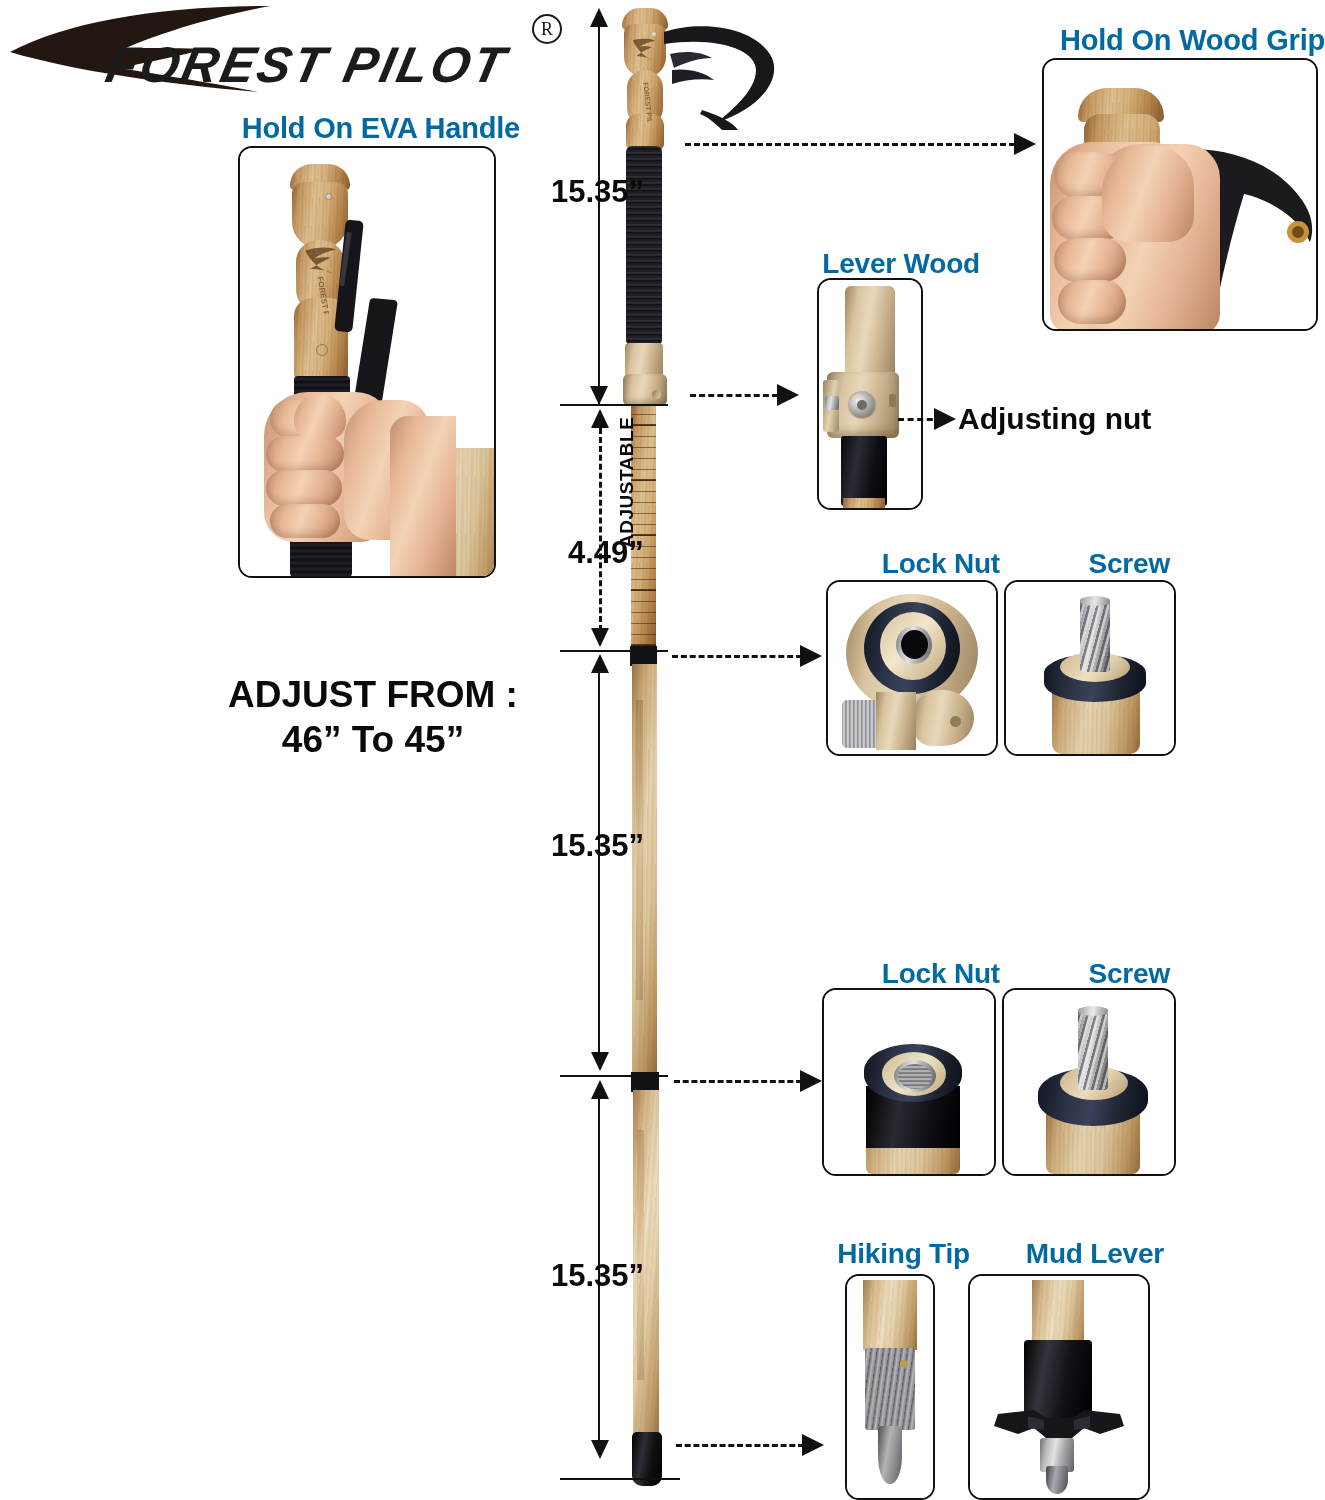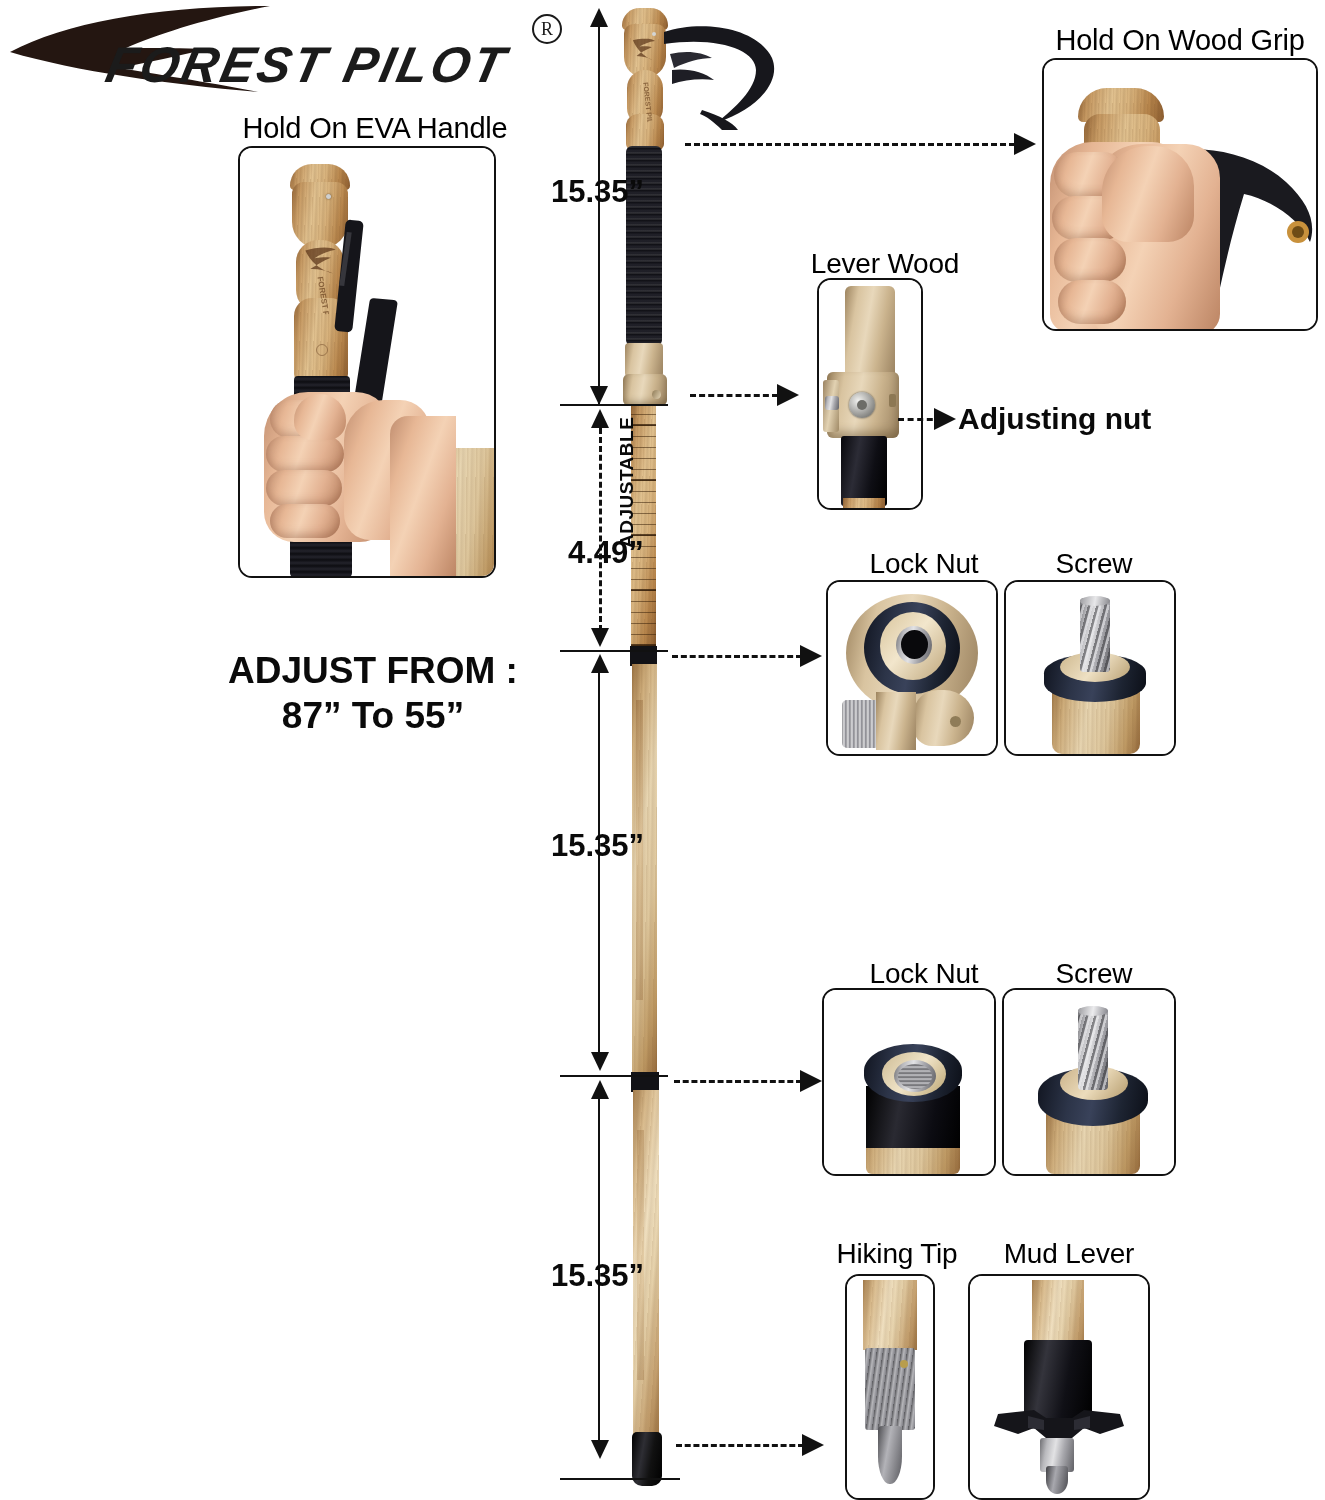--- a/index.html
+++ b/index.html
@@ -22,23 +22,23 @@
   .brand-reg {
     position: absolute; left: 524px; top: 10px;
     width: 30px; height: 30px; border: 2.2px solid #1a1a1a;
     border-radius: 50%; font-size: 18px; line-height: 26px;
     text-align: center; font-family: "Liberation Serif", serif;
     color: #1a1a1a;
   }
 
   
   .panel-title {
-    font-weight: normal;
-    color: #000000;
-    text-align: center;
+    font-weight: bold;
+    color: #0369a1;
+    text-align: right;
     white-space: nowrap;
     letter-spacing: -0.2px;
   }
   .photo-card {
     border: 2.4px solid #111;
     border-radius: 14px;
     background: #fff;
     overflow: hidden;
   }
 
@@ -193,22 +193,22 @@
     <div class="ph skin" style="left:26px;top:322px;width:76px;height:36px;border-radius:24px;box-shadow:inset 0 -4px 8px rgba(120,70,45,.35);"></div>
     <div class="ph skin" style="left:30px;top:356px;width:70px;height:34px;border-radius:22px;box-shadow:inset 0 -4px 8px rgba(120,70,45,.35);"></div>
     <div class="ph skin" style="left:54px;top:246px;width:52px;height:46px;border-radius:26px 26px 18px 18px;"></div>
 
     <div class="ph wood-pale" style="left:182px;top:300px;width:80px;height:132px;"></div>
     <div class="ph skin" style="left:150px;top:268px;width:66px;height:164px;border-radius:18px 0 0 0;"></div>
   </div>
 </div>
 
 <div class="abs" id="adjust-from">
-  <div style="font-size:37px;">ADJUST FROM :</div>
-  <div style="font-size:37px;">87” To 55”</div>
+  <div style="font-size:37px;margin-top:24px;">ADJUST FROM :</div>
+  <div style="font-size:37px;">46” To 45”</div>
 </div>
 
 <div class="abs" id="pole-col">
 
   <div class="ph wood-light" style="left:32px;top:8px;width:46px;height:22px;border-radius:24px 24px 6px 6px;"></div>
   <div class="ph wood-light" style="left:34px;top:24px;width:42px;height:54px;border-radius:10px 10px 22px 22px;"></div>
   <div class="ph wood-light" style="left:37px;top:70px;width:36px;height:56px;border-radius:18px;"></div>
   <div class="ph wood-light" style="left:36px;top:114px;width:38px;height:36px;border-radius:12px 12px 6px 6px;"></div>
   <div class="ph" style="left:44px;top:36px;width:26px;height:86px;transform:rotate(-6deg);opacity:.7;">
     <svg width="26" height="86" viewBox="0 0 26 86">

